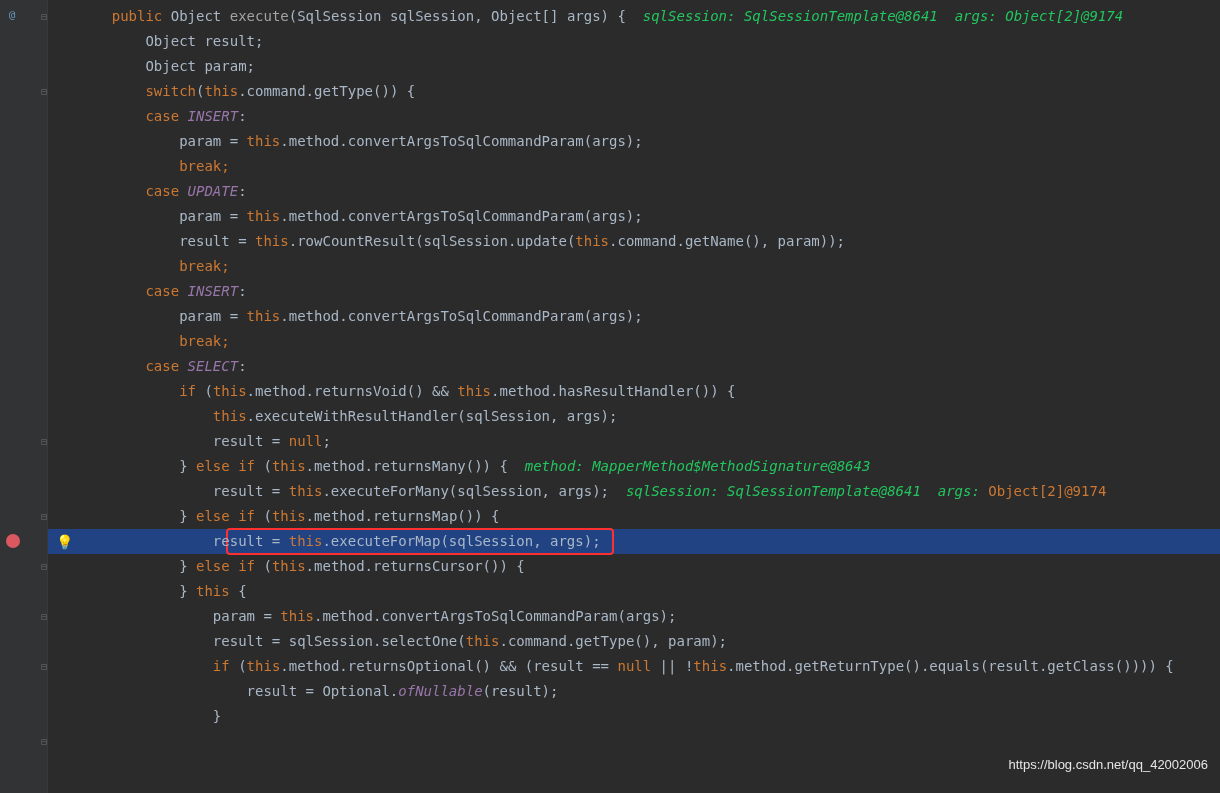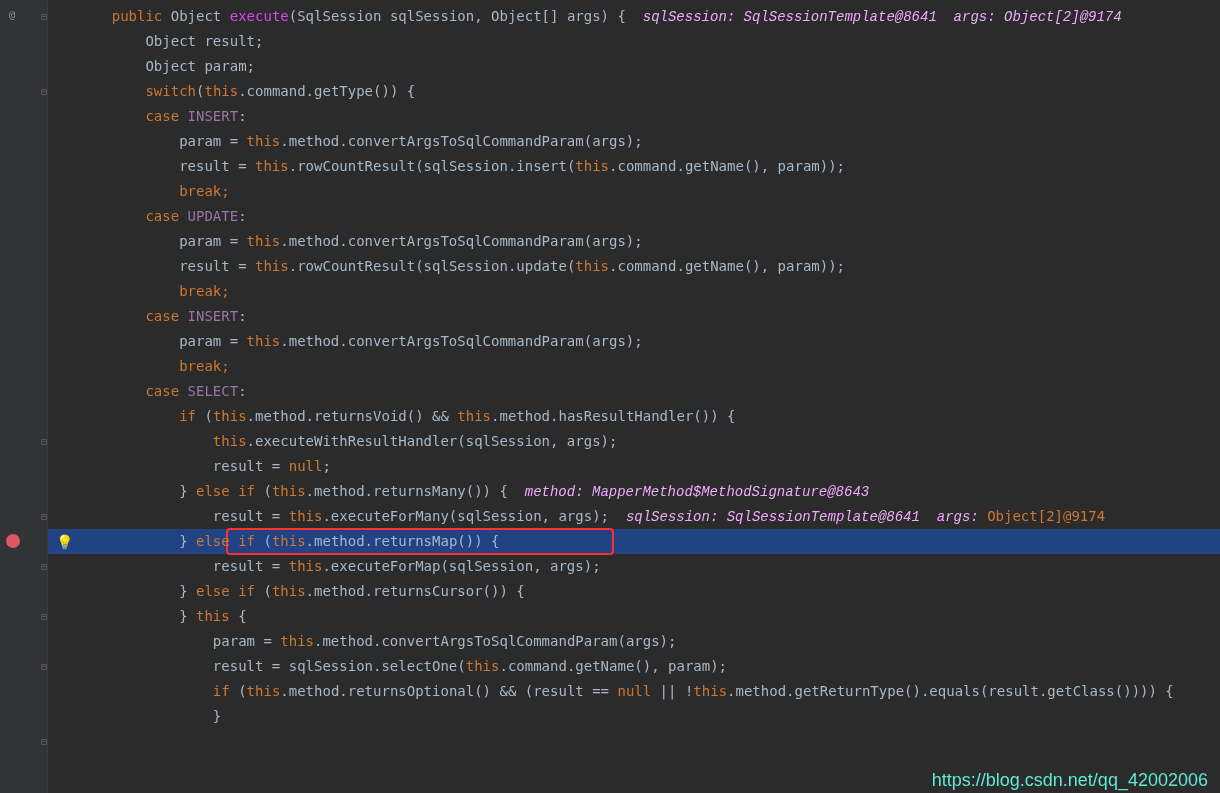--- a/index.html
+++ b/index.html
@@ -48,31 +48,31 @@
   height: 25px;
 }
 .red-box {
   position: absolute;
   border: 2px solid #ff3030;
   border-radius: 4px;
   height: 27px;
   pointer-events: none;
 }
 .kw { color: #cc7832; }
-.method-call { color: #d946ef; text-align: center; }
-.case-lbl { color: #9876aa; }
-.param-hint { color: #f0abfc; font-style: italic; font-family: Liberation Mono, monospace; }
+.method-call { color: #a3a3a3; text-align: center; }
+.case-lbl { color: #9876aa; font-style: italic; }
+.param-hint { color: #22c55e; font-style: italic; }
 .param-hint-hl { color: #cc7832; }
 .plain { color: #a9b7c6; }
 .watermark {
   position: absolute;
-  bottom: 0;
+  bottom: 16px;
   right: 12px;
-  color: #5eead4;
-  font-size: 18px;
+  color: #e5e5e5;
+  font-size: 13px;
   font-family: Arial, sans-serif;
   font-style: normal;
 }
 .bulb {
   position: absolute;
   color: #ffc66d;
   font-size: 14px;
 }
 .breakpoint {
   position: absolute;
@@ -112,38 +112,38 @@
 <div class="red-box" style="top:528px;left:226px;width:388px;"></div>
 <div class="bulb" style="top:530px;left:56px;">💡</div>
 
 <div class="code-area">
 <div class="line"><span class="kw">    public </span><span class="plain">Object </span><span class="method-call">execute</span><span class="plain">(SqlSession sqlSession, Object[] args) {  </span><span class="param-hint">sqlSession: SqlSessionTemplate@8641  args: Object[2]@9174</span></div>
 <div class="line"><span class="plain">        Object result;</span></div>
 <div class="line"><span class="plain">        Object param;</span></div>
 <div class="line"><span class="kw">        switch</span><span class="plain">(</span><span class="kw">this</span><span class="plain">.command.getType()) {</span></div>
 <div class="line"><span class="kw">        case </span><span class="case-lbl">INSERT</span><span class="plain">:</span></div>
 <div class="line"><span class="plain">            param = </span><span class="kw">this</span><span class="plain">.method.convertArgsToSqlCommandParam(args);</span></div>
-<div class="line"><span class="plain">            result = </span><span class="kw">this</span><span class="plain">.rowCountResult(sqlSession.insert(</span><span class="kw">this</span><span class="plain">.command.getName(), param));</span></div>
 <div class="line"><span class="kw">            break;</span></div>
 <div class="line"><span class="kw">        case </span><span class="case-lbl">UPDATE</span><span class="plain">:</span></div>
 <div class="line"><span class="plain">            param = </span><span class="kw">this</span><span class="plain">.method.convertArgsToSqlCommandParam(args);</span></div>
 <div class="line"><span class="plain">            result = </span><span class="kw">this</span><span class="plain">.rowCountResult(sqlSession.update(</span><span class="kw">this</span><span class="plain">.command.getName(), param));</span></div>
 <div class="line"><span class="kw">            break;</span></div>
 <div class="line"><span class="kw">        case </span><span class="case-lbl">INSERT</span><span class="plain">:</span></div>
 <div class="line"><span class="plain">            param = </span><span class="kw">this</span><span class="plain">.method.convertArgsToSqlCommandParam(args);</span></div>
 <div class="line"><span class="kw">            break;</span></div>
 <div class="line"><span class="kw">        case </span><span class="case-lbl">SELECT</span><span class="plain">:</span></div>
 <div class="line"><span class="kw">            if </span><span class="plain">(</span><span class="kw">this</span><span class="plain">.method.returnsVoid() &amp;&amp; </span><span class="kw">this</span><span class="plain">.method.hasResultHandler()) {</span></div>
 <div class="line"><span class="plain">                </span><span class="kw">this</span><span class="plain">.executeWithResultHandler(sqlSession, args);</span></div>
 <div class="line"><span class="plain">                result = </span><span class="kw">null</span><span class="plain">;</span></div>
 <div class="line"><span class="plain">            } </span><span class="kw">else if </span><span class="plain">(</span><span class="kw">this</span><span class="plain">.method.returnsMany()) {  </span><span class="param-hint">method: MapperMethod$MethodSignature@8643</span></div>
 <div class="line"><span class="plain">                result = </span><span class="kw">this</span><span class="plain">.executeForMany(sqlSession, args);  </span><span class="param-hint">sqlSession: SqlSessionTemplate@8641  args: </span><span class="param-hint-hl">Object[2]@9174</span></div>
 <div class="line"><span class="plain">            } </span><span class="kw">else if </span><span class="plain">(</span><span class="kw">this</span><span class="plain">.method.returnsMap()) {</span></div>
 <div class="line"><span class="plain">                result = </span><span class="kw">this</span><span class="plain">.executeForMap(sqlSession, args);</span></div>
 <div class="line"><span class="plain">            } </span><span class="kw">else if </span><span class="plain">(</span><span class="kw">this</span><span class="plain">.method.returnsCursor()) {</span></div>
 <div class="line"><span class="plain">            } </span><span class="kw">this </span><span class="plain">{</span></div>
 <div class="line"><span class="plain">                param = </span><span class="kw">this</span><span class="plain">.method.convertArgsToSqlCommandParam(args);</span></div>
-<div class="line"><span class="plain">                result = sqlSession.selectOne(</span><span class="kw">this</span><span class="plain">.command.getName(), param);</span></div>
+<div class="line"><span class="plain">                result = sqlSession.selectOne(</span><span class="kw">this</span><span class="plain">.command.getType(), param);</span></div>
 <div class="line"><span class="kw">                if </span><span class="plain">(</span><span class="kw">this</span><span class="plain">.method.returnsOptional() &amp;&amp; (result == </span><span class="kw">null</span><span class="plain"> || !</span><span class="kw">this</span><span class="plain">.method.getReturnType().equals(result.getClass()))) {</span></div>
+<div class="line"><span class="plain">                    result = Optional.</span><span class="case-lbl" style="font-style:italic;">ofNullable</span><span class="plain">(result);</span></div>
 <div class="line"><span class="plain">                }</span></div>
 </div>
 
 <div class="watermark">https://blog.csdn.net/qq_42002006</div>
 
 </body></html>

